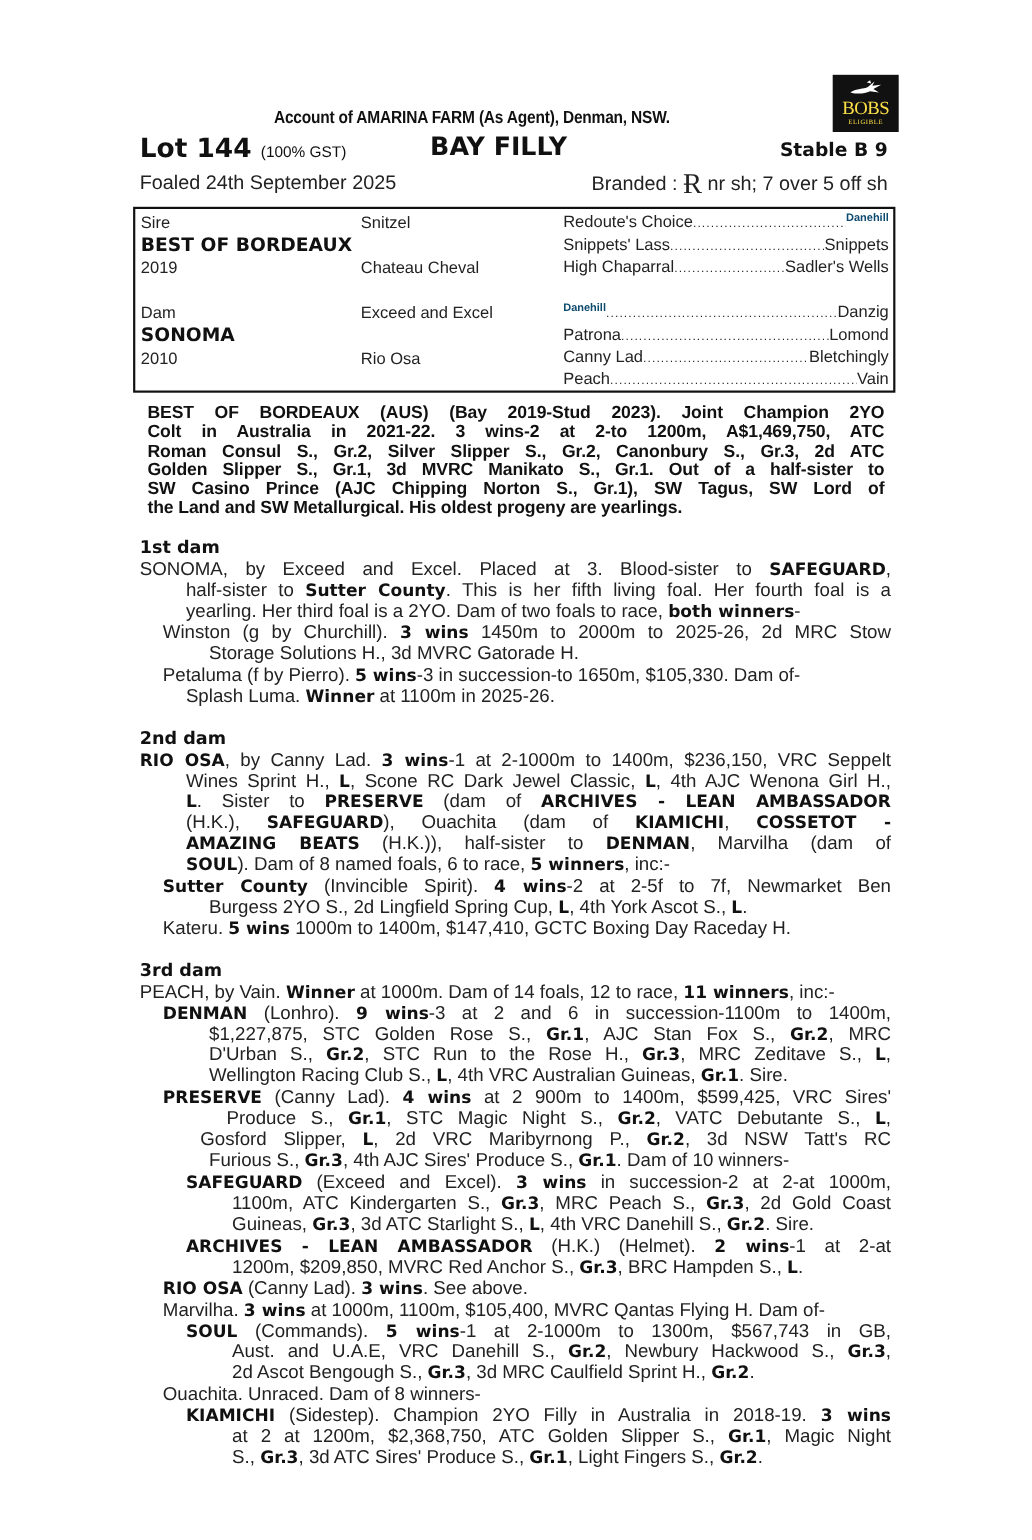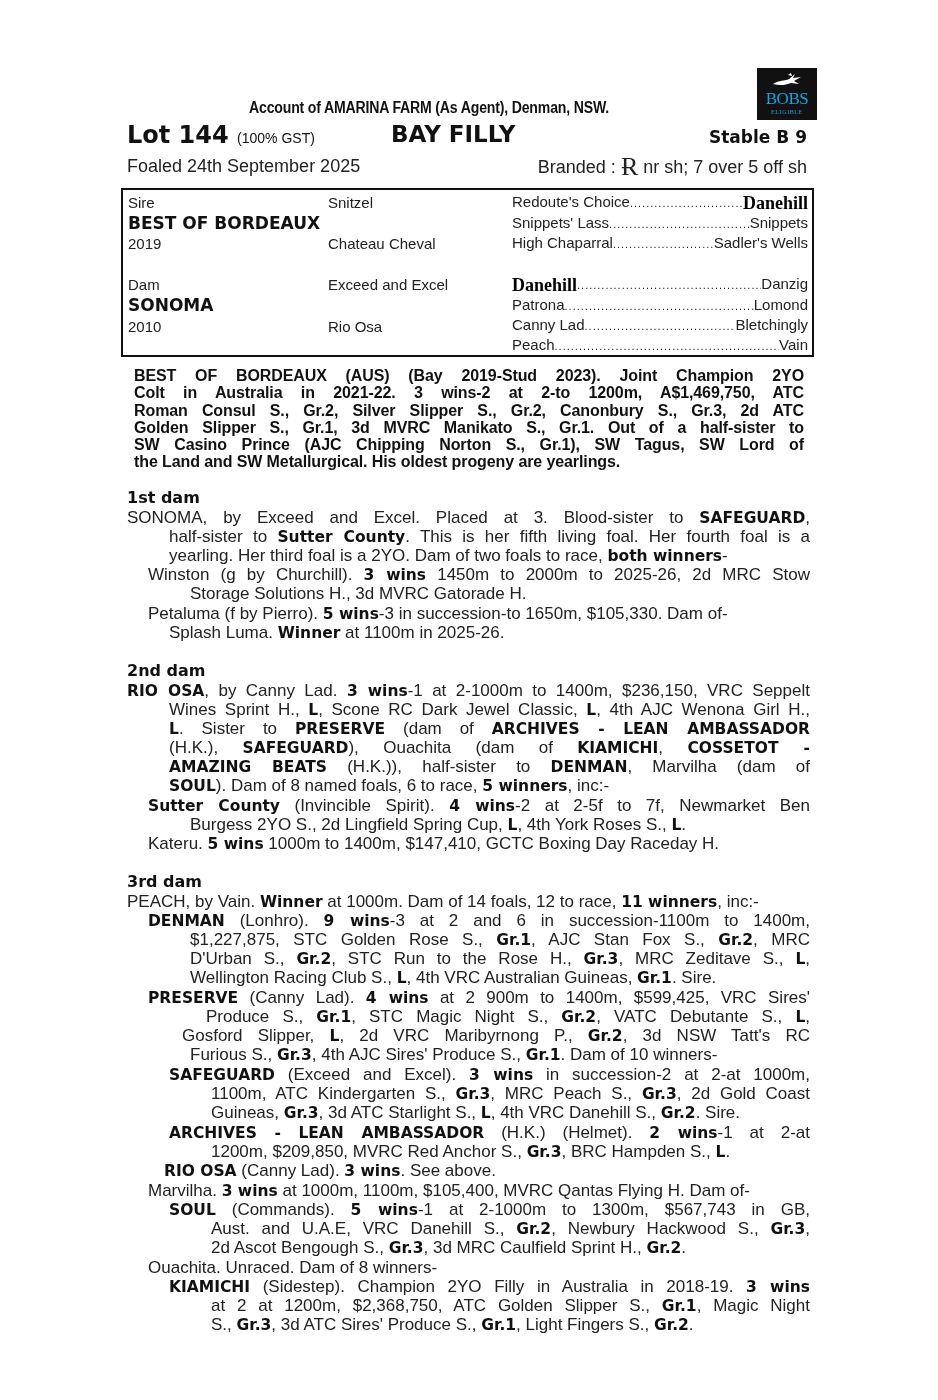--- a/index.html
+++ b/index.html
@@ -1,19 +1,19 @@
 <!DOCTYPE html>
 <html><head>
   <meta charset="utf-8">
   <style>
     html, body { margin: 0; padding: 0; background: #ffffff; }
     body { width: 938px; height: 1400px; position: relative; color: #111; font-family: "Liberation Sans", sans-serif; overflow: hidden; }
     .page { position: absolute; left: 0; top: 0; width: 938px; height: 1400px; }
 
-    .logo { position: absolute; left: 757px; top: 68px; width: 60px; height: 52px; background: #111; color: #0ea5e9; text-align: center; }
+    .logo { position: absolute; left: 757px; top: 68px; width: 60px; height: 52px; background: #111; color: #fde047; text-align: center; }
     .logo svg { position: absolute; left: 14px; top: 4px; }
     .logo .bobs { position: absolute; left: 0; right: 0; top: 22px; font-family: "Liberation Serif", serif; font-size: 17px; letter-spacing: -0.5px; line-height: 18px; }
     .logo .elig { position: absolute; left: 0; right: 0; top: 40px; font-family: "Liberation Serif", serif; font-size: 6px; letter-spacing: 0.6px; line-height: 8px; }
 
     .account { position: absolute; left: 249px; top: 99px; font-size: 16px; font-weight: bold; transform: scaleX(0.88); transform-origin: left top; white-space: nowrap; letter-spacing: -0.2px; }
 
     .lotline { position: absolute; left: 127px; top: 121px; width: 680px; height: 30px; }
     .lot { position: absolute; left: 0; top: 0; font-family: "DejaVu Sans", sans-serif; font-weight: bold; font-size: 24px; white-space: nowrap; }
     .gst { font-family: "Liberation Sans", sans-serif; font-weight: normal; font-size: 14px; }
     .sex { position: absolute; left: 264px; top: 0; font-family: "DejaVu Sans", sans-serif; font-weight: bold; font-size: 23px; white-space: nowrap; }
@@ -24,21 +24,21 @@
     .brandmark { font-family: "Liberation Serif", serif; font-size: 26px; vertical-align: -2px; }
 
     .pedigree { position: absolute; left: 121px; top: 188px; width: 693px; height: 169px; border: 2px solid #111; box-sizing: border-box; }
     .ped-cell { position: absolute; font-size: 15px; white-space: nowrap; color: #222; }
     .ped-bold { position: absolute; font-family: "DejaVu Sans", sans-serif; font-weight: bold; font-size: 17px; white-space: nowrap; }
     .anc { position: absolute; left: 389px; width: 296px; height: 20px; font-size: 15px; display: flex; white-space: nowrap; color: #222; overflow: hidden; justify-content: space-between; }
     .anc .l { flex: 0 0 auto; }
     .anc .dots { flex: 1 1 auto; overflow: hidden; letter-spacing: 1px; font-size: 11px; line-height: 20px; }
     .anc .dots::after { content: "......................................................................................................................"; }
     .anc .r { flex: 0 0 auto; }
-    .anc .b { font-family: Liberation Serif, serif; font-weight: bold; font-size: 18px; color: #000000; }
+    .anc .b { font-family: Liberation Sans, sans-serif; font-weight: bold; font-size: 10px; color: #0c4a6e; }
 
     .sire-note { position: absolute; left: 134px; top: 367px; width: 670px; font-family: "Liberation Sans", sans-serif; font-weight: bold; font-size: 16px; line-height: 17.3px; text-align: justify; letter-spacing: -0.1px; }
     .sire-note span { display: block; text-align: justify; text-align-last: justify; }
     .sire-note span.last { text-align-last: left; }
 
     .section-h { position: absolute; left: 127px; font-family: "DejaVu Sans", sans-serif; font-weight: bold; font-size: 16px; white-space: nowrap; }
     .ln { position: absolute; font-size: 17px; line-height: 19px; white-space: nowrap; color: #222; }
     .ln.j { text-align: justify; text-align-last: justify; white-space: normal; right: 128px; }
     .bb { font-family: "DejaVu Sans", sans-serif; font-weight: bold; font-size: 15.5px; color: #111; }
   </style>
@@ -143,41 +143,41 @@
 
   <div class="section-h" style="top:661px;">2nd dam</div>
   <div id="second-dam">
       <div class="ln j" style="left: 127px; top: 681px;"><span class="bb">RIO OSA</span><span>, by Canny Lad. </span><span class="bb">3 wins</span><span>-1 at 2-1000m to 1400m, $236,150, VRC Seppelt</span></div>
       <div class="ln j" style="left: 169px; top: 700px;"><span>Wines Sprint H., </span><span class="bb">L</span><span>, Scone RC Dark Jewel Classic, </span><span class="bb">L</span><span>, 4th AJC Wenona Girl H.,</span></div>
       <div class="ln j" style="left: 169px; top: 719px;"><span class="bb">L</span><span>. Sister to </span><span class="bb">PRESERVE</span><span> (dam of </span><span class="bb">ARCHIVES - LEAN AMBASSADOR</span></div>
       <div class="ln j" style="left: 169px; top: 738px;"><span>(H.K.), </span><span class="bb">SAFEGUARD</span><span>), Ouachita (dam of </span><span class="bb">KIAMICHI</span><span>, </span><span class="bb">COSSETOT -</span></div>
       <div class="ln j" style="left: 169px; top: 757px;"><span class="bb">AMAZING BEATS</span><span> (H.K.)), half-sister to </span><span class="bb">DENMAN</span><span>, Marvilha (dam of</span></div>
       <div class="ln" style="left: 169px; top: 776px;"><span class="bb">SOUL</span><span>). Dam of 8 named foals, 6 to race, </span><span class="bb">5 winners</span><span>, inc:-</span></div>
       <div class="ln j" style="left: 148px; top: 796px;"><span class="bb">Sutter County</span><span> (Invincible Spirit). </span><span class="bb">4 wins</span><span>-2 at 2-5f to 7f, Newmarket Ben</span></div>
-      <div class="ln" style="left: 190px; top: 815px;"><span>Burgess 2YO S., 2d Lingfield Spring Cup, </span><span class="bb">L</span><span>, 4th York Roses S., </span><span class="bb">L</span><span>.</span></div>
+      <div class="ln" style="left: 190px; top: 815px;"><span>Burgess 2YO S., 2d Lingfield Spring Cup, </span><span class="bb">L</span><span>, 4th York Ascot S., </span><span class="bb">L</span><span>.</span></div>
       <div class="ln" style="left: 148px; top: 834px;"><span>Kateru. </span><span class="bb">5 wins</span><span> 1000m to 1400m, $147,410, GCTC Boxing Day Raceday H.</span></div>
     </div>
 
   <div class="section-h" style="top:872px;">3rd dam</div>
   <div id="third-dam">
       <div class="ln" style="left: 127px; top: 892px;"><span>PEACH, by Vain. </span><span class="bb">Winner</span><span> at 1000m. Dam of 14 foals, 12 to race, </span><span class="bb">11 winners</span><span>, inc:-</span></div>
       <div class="ln j" style="left: 148px; top: 911px;"><span class="bb">DENMAN</span><span> (Lonhro). </span><span class="bb">9 wins</span><span>-3 at 2 and 6 in succession-1100m to 1400m,</span></div>
       <div class="ln j" style="left: 190px; top: 930px;"><span>$1,227,875, STC Golden Rose S., </span><span class="bb">Gr.1</span><span>, AJC Stan Fox S., </span><span class="bb">Gr.2</span><span>, MRC</span></div>
       <div class="ln j" style="left: 190px; top: 949px;"><span>D'Urban S., </span><span class="bb">Gr.2</span><span>, STC Run to the Rose H., </span><span class="bb">Gr.3</span><span>, MRC Zeditave S., </span><span class="bb">L</span><span>,</span></div>
       <div class="ln" style="left: 190px; top: 968px;"><span>Wellington Racing Club S., </span><span class="bb">L</span><span>, 4th VRC Australian Guineas, </span><span class="bb">Gr.1</span><span>. Sire.</span></div>
       <div class="ln j" style="left: 148px; top: 988px;"><span class="bb">PRESERVE</span><span> (Canny Lad). </span><span class="bb">4 wins</span><span> at 2 900m to 1400m, $599,425, VRC Sires'</span></div>
       <div class="ln j" style="left: 190px; top: 1007px; margin-left: 16px;"><span>Produce S., </span><span class="bb">Gr.1</span><span>, STC Magic Night S., </span><span class="bb">Gr.2</span><span>, VATC Debutante S., </span><span class="bb">L</span><span>,</span></div>
       <div class="ln j" style="left: 182px; top: 1026px;"><span>Gosford Slipper, </span><span class="bb">L</span><span>, 2d VRC Maribyrnong P., </span><span class="bb">Gr.2</span><span>, 3d NSW Tatt's RC</span></div>
       <div class="ln" style="left: 190px; top: 1045px;"><span>Furious S., </span><span class="bb">Gr.3</span><span>, 4th AJC Sires' Produce S., </span><span class="bb">Gr.1</span><span>. Dam of 10 winners-</span></div>
       <div class="ln j" style="left: 169px; top: 1065px;"><span class="bb">SAFEGUARD</span><span> (Exceed and Excel). </span><span class="bb">3 wins</span><span> in succession-2 at 2-at 1000m,</span></div>
       <div class="ln j" style="left: 211px; top: 1084px;"><span>1100m, ATC Kindergarten S., </span><span class="bb">Gr.3</span><span>, MRC Peach S., </span><span class="bb">Gr.3</span><span>, 2d Gold Coast</span></div>
       <div class="ln" style="left: 211px; top: 1103px;"><span>Guineas, </span><span class="bb">Gr.3</span><span>, 3d ATC Starlight S., </span><span class="bb">L</span><span>, 4th VRC Danehill S., </span><span class="bb">Gr.2</span><span>. Sire.</span></div>
       <div class="ln j" style="left: 169px; top: 1123px;"><span class="bb">ARCHIVES - LEAN AMBASSADOR</span><span> (H.K.) (Helmet). </span><span class="bb">2 wins</span><span>-1 at 2-at</span></div>
       <div class="ln" style="left: 211px; top: 1142px;"><span>1200m, $209,850, MVRC Red Anchor S., </span><span class="bb">Gr.3</span><span>, BRC Hampden S., </span><span class="bb">L</span><span>.</span></div>
-      <div class="ln" style="left: 164px; top: 1161px;"><span class="bb">RIO OSA</span><span> (Canny Lad). </span><span class="bb">3 wins</span><span>. See above.</span></div>
+      <div class="ln" style="left: 148px; top: 1161px;"><span class="bb">RIO OSA</span><span> (Canny Lad). </span><span class="bb">3 wins</span><span>. See above.</span></div>
       <div class="ln" style="left: 148px; top: 1181px;"><span>Marvilha. </span><span class="bb">3 wins</span><span> at 1000m, 1100m, $105,400, MVRC Qantas Flying H. Dam of-</span></div>
       <div class="ln j" style="left: 169px; top: 1200px;"><span class="bb">SOUL</span><span> (Commands). </span><span class="bb">5 wins</span><span>-1 at 2-1000m to 1300m, $567,743 in GB,</span></div>
       <div class="ln j" style="left: 211px; top: 1219px;"><span>Aust. and U.A.E, VRC Danehill S., </span><span class="bb">Gr.2</span><span>, Newbury Hackwood S., </span><span class="bb">Gr.3</span><span>,</span></div>
       <div class="ln" style="left: 211px; top: 1238px;"><span>2d Ascot Bengough S., </span><span class="bb">Gr.3</span><span>, 3d MRC Caulfield Sprint H., </span><span class="bb">Gr.2</span><span>.</span></div>
       <div class="ln" style="left: 148px; top: 1258px;"><span>Ouachita. Unraced. Dam of 8 winners-</span></div>
       <div class="ln j" style="left: 169px; top: 1277px;"><span class="bb">KIAMICHI</span><span> (Sidestep). Champion 2YO Filly in Australia in 2018-19. </span><span class="bb">3 wins</span></div>
       <div class="ln j" style="left: 211px; top: 1296px;"><span>at 2 at 1200m, $2,368,750, ATC Golden Slipper S., </span><span class="bb">Gr.1</span><span>, Magic Night</span></div>
       <div class="ln" style="left: 211px; top: 1315px;"><span>S., </span><span class="bb">Gr.3</span><span>, 3d ATC Sires' Produce S., </span><span class="bb">Gr.1</span><span>, Light Fingers S., </span><span class="bb">Gr.2</span><span>.</span></div>
     </div>
 

